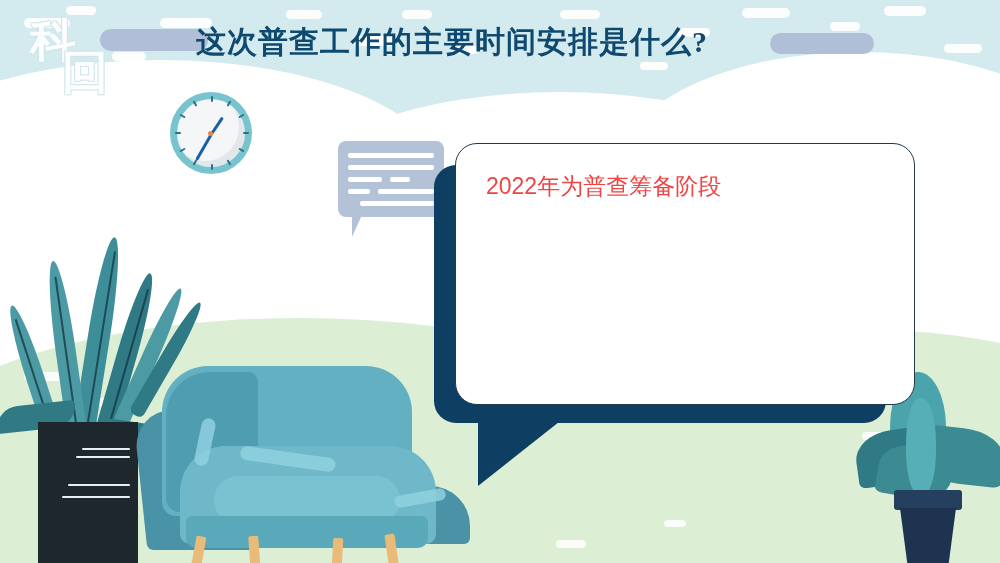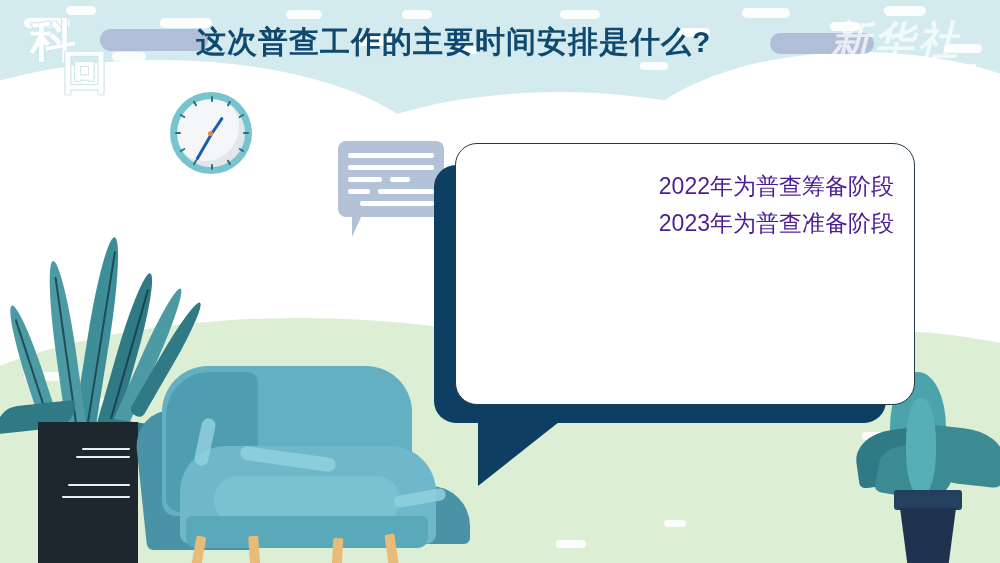--- a/index.html
+++ b/index.html
@@ -68,21 +68,21 @@
     position:absolute;left:100px;top:29px;width:108px;height:22px;
     background:#b0bed8;border-radius:11px;
   }
   .title-pill-right{
     position:absolute;left:770px;top:33px;width:104px;height:21px;
     background:#b0bed8;border-radius:11px;
   }
   .page-title{
     position:absolute;left:196px;top:22px;
     font-size:30px;font-weight:bold;color:#10496f;
-    letter-spacing:1px;white-space:nowrap;
+    letter-spacing:1px;white-space:nowrap;font-family:Liberation Serif, serif;
   }
 
   
   .brand-logo{
     position:absolute;left:24px;top:20px;width:104px;height:82px;
     color:#ffffff;font-size:46px;font-weight:bold;line-height:40px;
     text-shadow:1px 1px 0 #cfe6ea,-1px -1px 0 #cfe6ea,1px -1px 0 #cfe6ea,-1px 1px 0 #cfe6ea;
     opacity:.95;
   }
   .brand-logo .l1{position:absolute;left:6px;top:0px;}
@@ -150,21 +150,21 @@
     border-top:68px solid #0e3f63;
     border-right:86px solid transparent;
   }
   .bubble{
     position:absolute;left:455px;top:143px;width:460px;height:262px;
     background:#ffffff;border:1.6px solid #24394a;border-radius:22px;
     box-sizing:border-box;
   }
   .bubble-lines{
     position:absolute;left:30px;top:24px;right:20px;
-    color:#4c1d95;font-size:23px;line-height:37px;font-weight:500;text-align:right;
+    color:#ef4444;font-size:23px;line-height:37px;font-weight:500;
   }
   .bubble-lines .row{white-space:nowrap;}
 
   
   .plant-l{position:absolute;left:0px;top:236px;width:210px;height:327px;}
   .leaf{position:absolute;background:#3e8e9a;}
   .vein{position:absolute;background:#12343f;width:1.5px;border-radius:1px;opacity:.75;}
 
   .pot-l{
     position:absolute;left:38px;top:422px;width:100px;height:141px;
@@ -269,25 +269,20 @@
 
   <div class="brand-logo">
     <span class="l1">科</span>
     <span class="l2">回</span>
   </div>
 
   <div class="title-pill"></div>
   <div class="title-pill-right"></div>
   <div class="page-title">这次普查工作的主要时间安排是什么?</div>
 
-  <div class="xinhua">
-    <div class="cn">新华社</div>
-    <div class="rule"></div>
-    <div class="en">XINHUA NEWS</div>
-  </div>
 
   <div class="clock">
     <div class="ring"></div>
     <div class="face"></div>
     <div class="tick" style="transform:rotate(0deg)"></div>
     <div class="tick" style="transform:rotate(30deg)"></div>
     <div class="tick" style="transform:rotate(60deg)"></div>
     <div class="tick" style="transform:rotate(90deg)"></div>
     <div class="tick" style="transform:rotate(120deg)"></div>
     <div class="tick" style="transform:rotate(150deg)"></div>
@@ -365,17 +360,16 @@
     <div class="ln f"></div>
     <div class="ln g"></div>
     <div class="tail"></div>
   </div>
 
   <div class="bubble-shadow"></div>
   <div class="bubble-shadow-tail"></div>
   <div class="bubble">
     <div class="bubble-lines">
       <div class="row">2022年为普查筹备阶段</div>
-      <div class="row">2023年为普查准备阶段</div>
     </div>
   </div>
 
 </div>
 
 </body></html>

